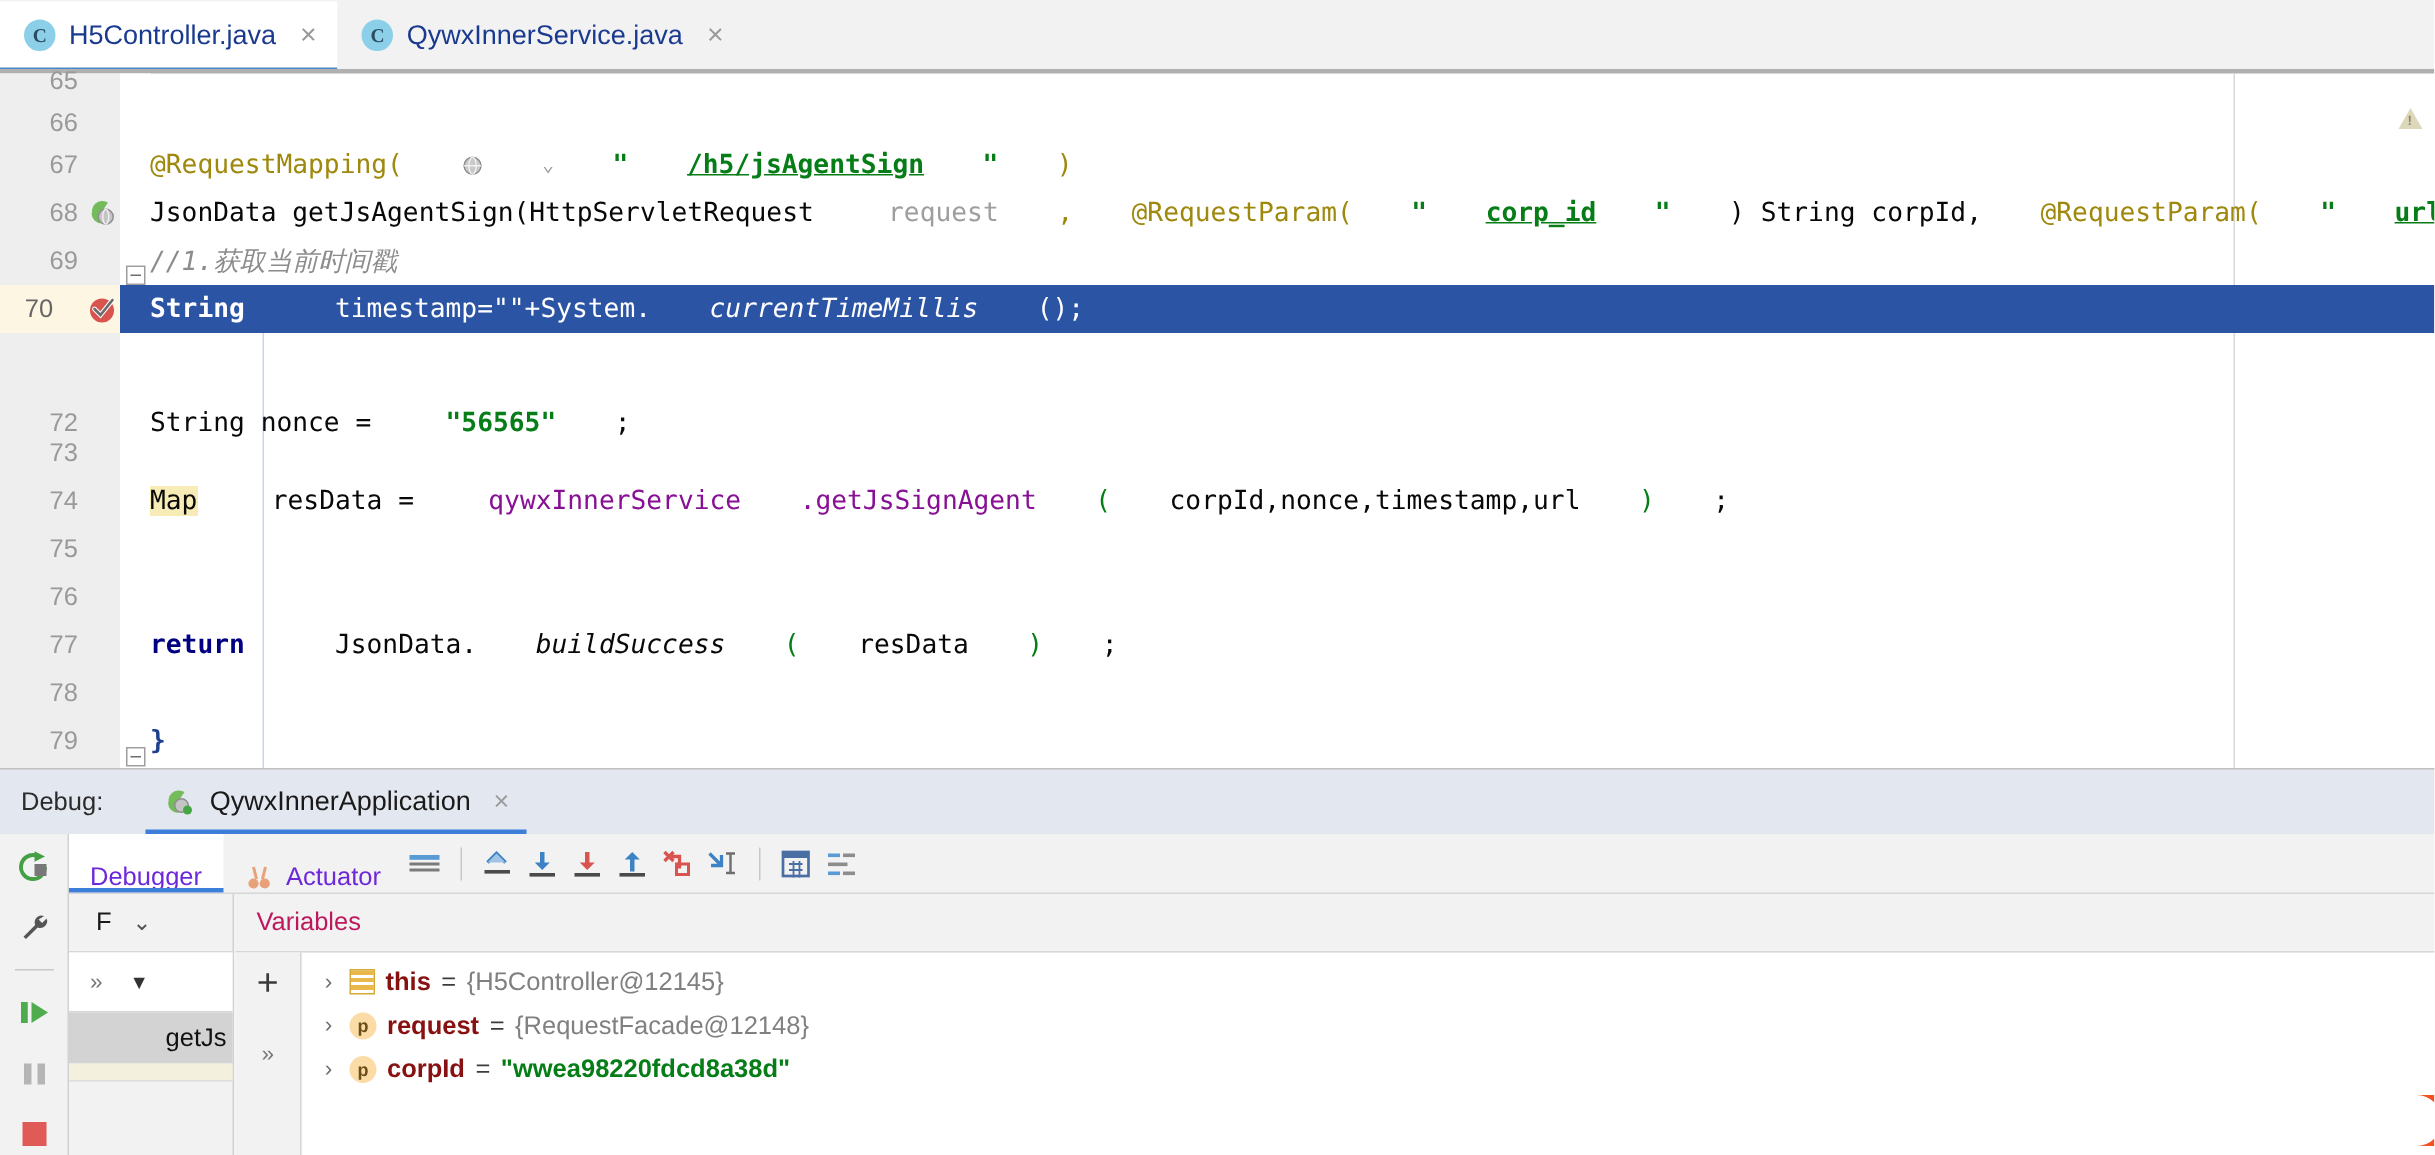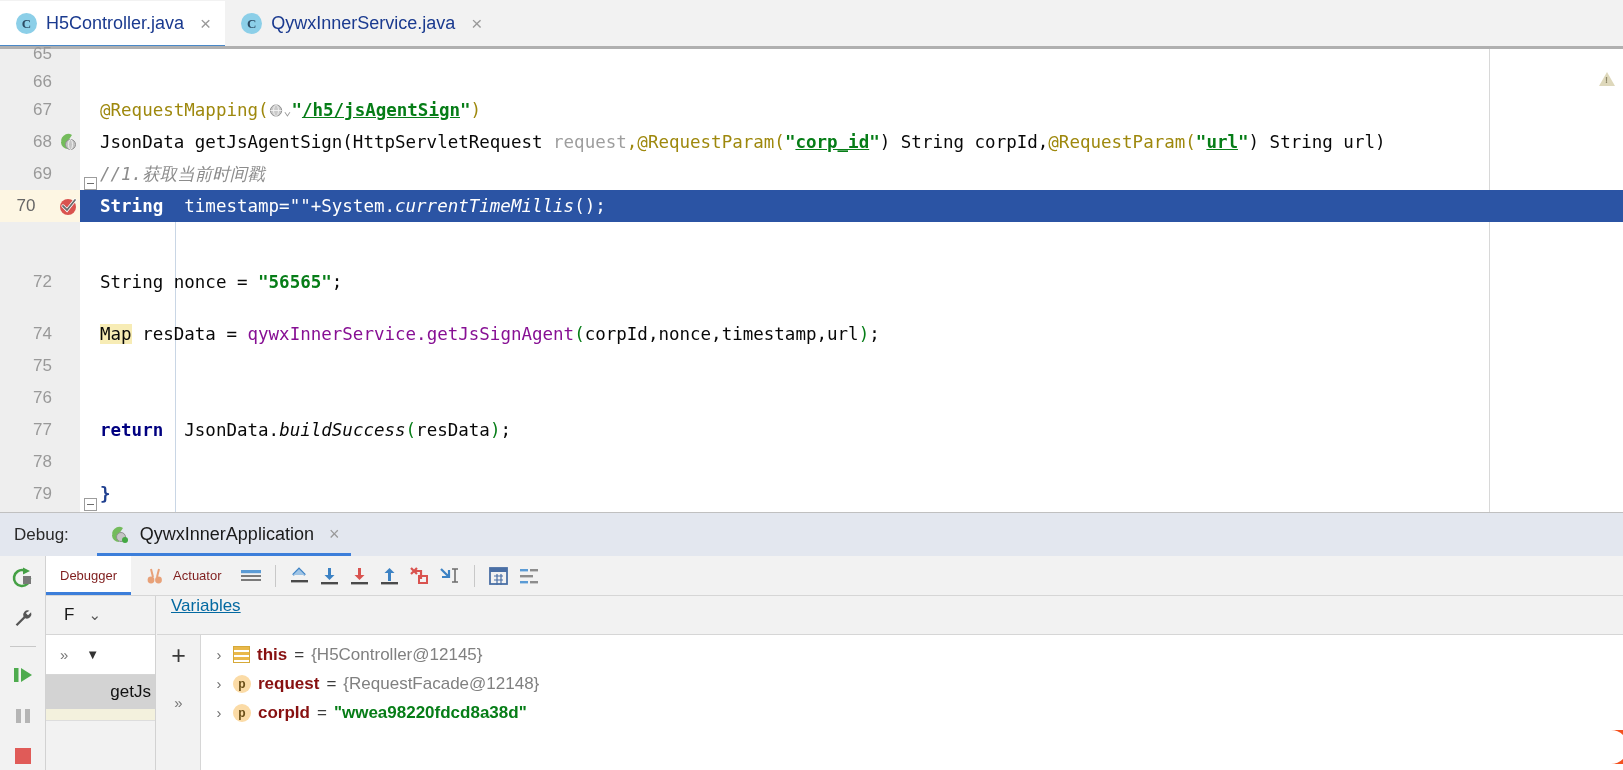--- a/index.html
+++ b/index.html
@@ -74,20 +74,21 @@
     font-family: "Liberation Sans", sans-serif;
     flex: none;
   }
   .gicon { width: 20px; height: 32px; flex: none; position: relative; }
   .code {
     flex: 1; height: 32px; display: flex; align-items: center;
     font-family: "DejaVu Sans Mono", monospace;
     font-size: 17.5px; color: #080808;
     white-space: pre;
     padding-left: 20px;
+    gap: 39px;
   }
   .line.current { background: #2b54a4; }
   .line.current .code { color: #ffffff; }
   .line.current .ln { color: #666666; }
   .line.breakline .ln-bg { background: #fdf6e3; }
   .ln-bg {
     position: absolute; left: 0; top: 0; width: 80px; height: 32px;
   }
 
   
@@ -172,22 +173,22 @@
   .dl-btn { width: 30px; height: 30px; display: flex; align-items: center; justify-content: center; }
   .dl-sep { width: 26px; height: 1px; background: #c8c8c8; margin: 2px 0; }
 
   .debug-toolbar {
     position: absolute; left: 46px; top: 44px; width: 1577px; height: 40px;
     background: #f2f2f2;
     display: flex; align-items: center;
     border-bottom: 1px solid #d6d6d6;
   }
   .dbg-tab {
-    height: 39px; display: flex; align-items: center; gap: 8px;
-    padding: 0 14px; font-size: 13px; color: #7f1d1d; position: relative;
+    height: 39px; display: flex; align-items: flex-end; gap: 8px;
+    padding: 0 14px; font-size: 17px; color: #6d28d9; position: relative;
   }
   .dbg-tab.active { background: #ffffff; }
   .dbg-tab.active::after {
     content: ""; position: absolute; left: 0; right: 0; bottom: 0; height: 3px;
     background: #3c7eda;
   }
   .tb-sep { width: 1px; height: 22px; background: #c8c8c8; margin: 0 9px; }
   .tb-icon { width: 30px; height: 30px; display: flex; align-items: center; justify-content: center; }
 
   .frames-col {
@@ -210,24 +211,23 @@
     background: #d3d3d3; font-size: 17px; color: #111111;
     overflow: hidden; white-space: nowrap;
   }
   .frame-item2 { height: 12px; background: #f3f1dd; border-bottom: 1px solid #ddd; }
 
   .vars-col {
     position: absolute; left: 157px; top: 84px; width: 1466px; height: 174px;
     background: #ffffff;
   }
   .vars-head {
-    height: 39px; display: flex; padding-left: 14px;
-    font-size: 17px; color: #0369a1; background: #f2f2f2;
+    height: 39px; display: flex; align-items: center; padding-left: 14px;
+    font-size: 17px; color: #be185d; background: #f2f2f2;
     border-bottom: 1px solid #d6d6d6;
-    text-decoration: underline;
   }
   .vars-plusbar {
     position: absolute; left: 157px; top: 123px; width: 44px; height: 135px;
     background: #f2f2f2; border-right: 1px solid #d6d6d6;
     display: flex; flex-direction: column; align-items: center; padding-top: 8px;
     gap: 26px;
   }
   .vars-list {
     position: absolute; left: 202px; top: 124px; width: 1421px; height: 134px;
     background: #ffffff; padding-top: 4px;
@@ -342,20 +342,25 @@
       <div class="code">    <span class="k">String</span><span>  timestamp=""+System.</span><span class="stat">currentTimeMillis</span><span>();</span></div>
     </div>
 
 
     <div class="line" style="top:220px;">
       <div class="ln">72</div>
       <div class="gicon"></div>
       <div class="code">   <span>String nonce = </span><span class="str">"56565"</span><span>;</span></div>
     </div>
 
+    <div class="line" style="top:240px;">
+      <div class="ln">73</div>
+      <div class="gicon"></div>
+      <div class="code"></div>
+    </div>
 
     <div class="line" style="top:272px;">
       <div class="ln">74</div>
       <div class="gicon"></div>
       <div class="code">   <span class="hl">Map</span><span> resData = </span><span class="fld">qywxInnerService</span><span class="fld">.getJsSignAgent</span><span class="grn">(</span><span>corpId,nonce,timestamp,url</span><span class="grn">)</span><span>;</span></div>
     </div>
 
     <div class="line" style="top:304px;">
       <div class="ln">75</div>
       <div class="gicon"></div>

